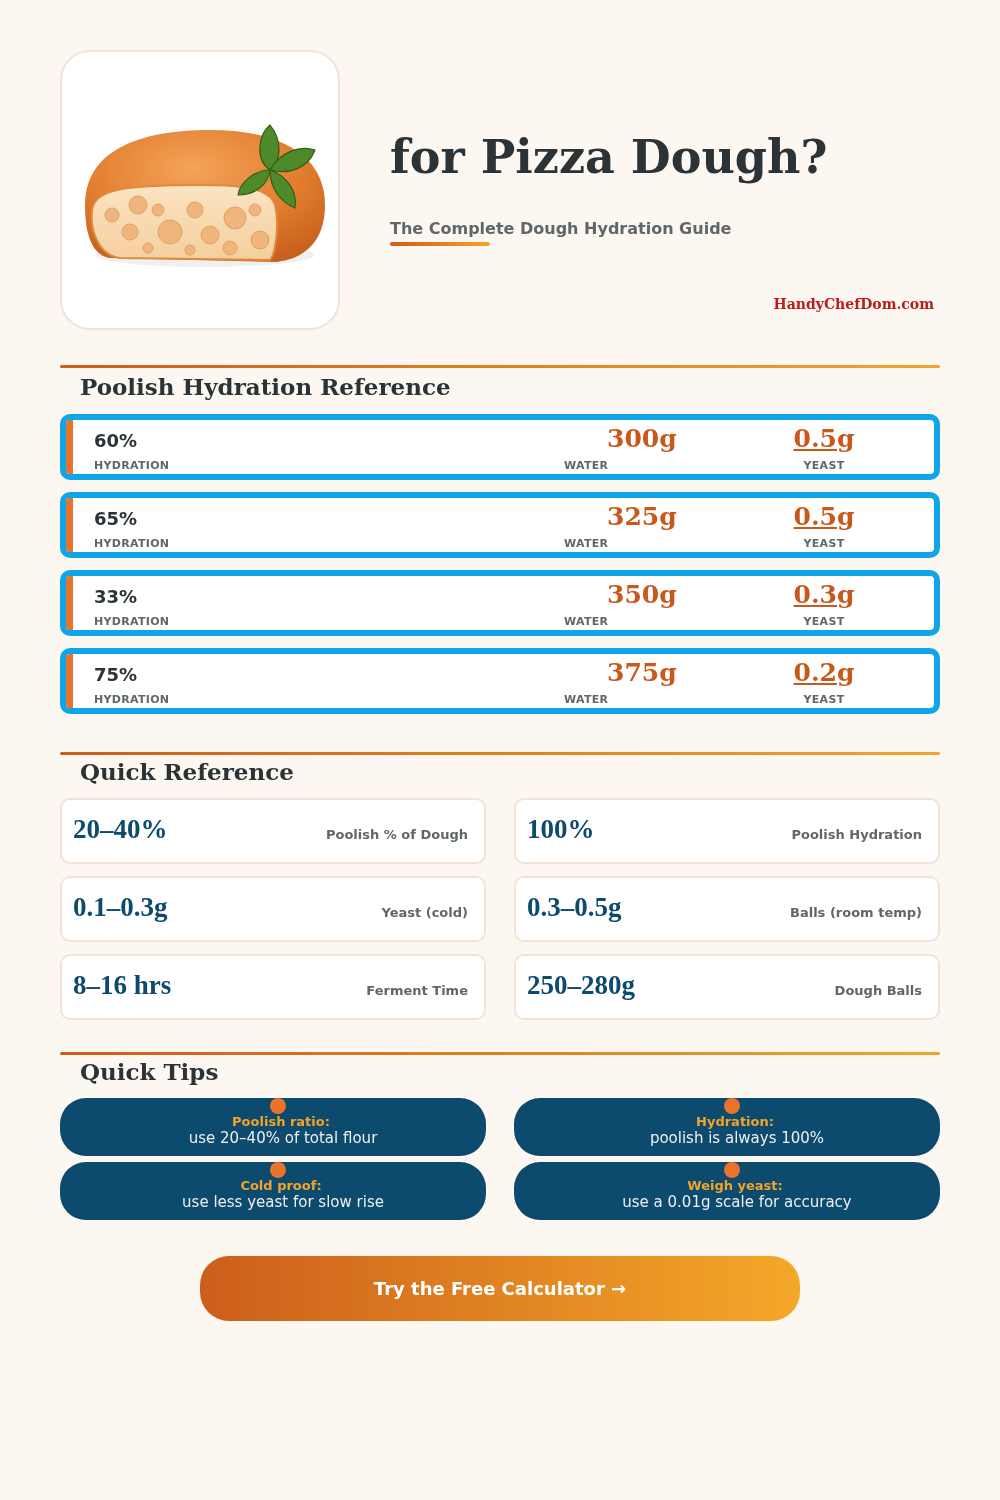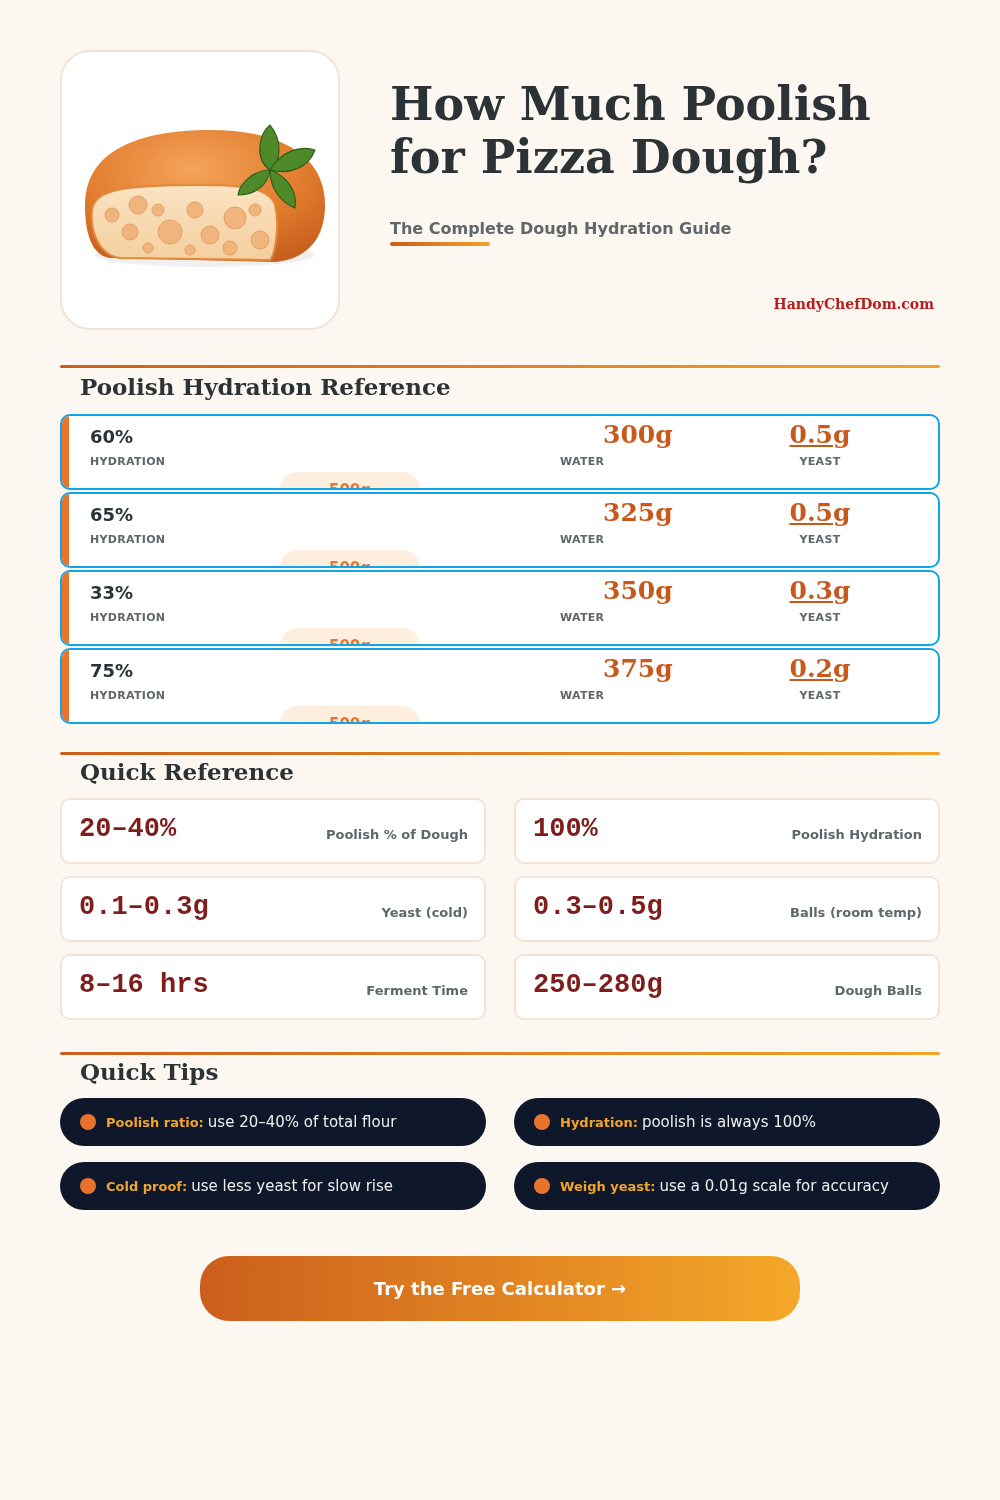--- a/index.html
+++ b/index.html
@@ -43,22 +43,22 @@
     background: linear-gradient(90deg, #cc5e1c, #f2a42a); border-radius: 2px;
   }
   .section-title {
     position: absolute; left: 80px;
     font-family: "DejaVu Serif", serif; font-weight: bold;
     font-size: 23px; color: #2c3336;
   }
 
   
   .hyd-row {
-    position: absolute; left: 60px; width: 880px; height: 76px;
-    background: #fff; border: 2px solid #0ea5e9; border-radius: 10px;
+    position: absolute; left: 60px; width: 880px; height: 66px;
+    background: #fff; border: 6px solid #0ea5e9; border-radius: 10px;
     overflow: hidden;
   }
   .hyd-bar { position: absolute; left: 0; top: 0; bottom: 0; width: 7px; background: #e8732c; }
   .hyd-pct { position: absolute; left: 28px; top: 10px; font-weight: bold; font-size: 18px; color: #2c3336; }
   .hyd-lbl { position: absolute; font-weight: bold; font-size: 11px; color: #5f676b; letter-spacing: 0.3px; }
   .hyd-flour {
     position: absolute; left: 218px; top: 24px; width: 140px; height: 36px;
     background: #fdeedd; border-radius: 18px;
     display: flex; align-items: center; justify-content: center;
     font-weight: bold; font-size: 15px; color: #e8732c; margin-top: 32px;
@@ -72,33 +72,33 @@
     font-family: "DejaVu Serif", serif; font-weight: bold; font-size: 25px; color: #c9581b; text-decoration: underline;
   }
   .hyd-yeast-lbl { left: 698px; width: 120px; text-align: center; }
 
   
   .qr-card {
     position: absolute; width: 426px; height: 66px;
     background: #fff; border: 2px solid #f3e2d6; border-radius: 10px;
   }
   .qr-value {
-    position: absolute; left: 17px; top: 14px;
-    font-family: Liberation Mono, monospace; font-weight: bold; font-size: 27px; color: #7f1d1d;
+    position: absolute; left: 11px; top: 14px;
+    font-family: Liberation Serif, serif; font-weight: bold; font-size: 27px; color: #0c4a6e;
   }
   .qr-label {
     position: absolute; right: 16px; top: 27px;
     font-weight: bold; font-size: 13px; color: #5f676b;
   }
 
   
   .tip {
-    position: absolute; width: 426px; height: 48px;
-    background: #0f172a; border-radius: 26px;
-    display: flex; align-items: center; padding-left: 20px;
+    position: absolute; width: 426px; height: 58px;
+    background: #0c4a6e; border-radius: 26px;
+    display: flex; align-items: center; padding-left: 20px; flex-direction: column;
   }
   .tip-dot { width: 16px; height: 16px; border-radius: 50%; background: #e8732c; margin-right: 10px; flex: none; }
   .tip-key { font-weight: bold; font-size: 13px; color: #f2a42a; margin-right: 4px; }
   .tip-text { font-size: 15px; color: #eef0f0; }
 
   
   .cta {
     position: absolute; left: 200px; top: 1256px; width: 600px; height: 65px;
     border-radius: 29px; border: none; cursor: pointer;
     background: linear-gradient(90deg, #cc5e1c, #f4a828);
@@ -144,21 +144,21 @@
     <g fill="#4f8a2a" stroke="#2f5e18" stroke-width="1.2">
       <path d="M200 80 C185 70 188 45 200 35 C212 50 212 70 200 80 Z"></path>
       <path d="M200 80 C210 62 230 55 245 60 C238 78 220 85 200 80 Z"></path>
       <path d="M200 80 C185 80 170 92 168 105 C185 105 198 95 200 80 Z"></path>
       <path d="M200 80 C215 85 228 100 225 118 C210 112 200 98 200 80 Z"></path>
     </g>
   </svg>
 </div>
 
 <h1 class="hero-title">
-  <span>How Much Poolish</span><br>
+  <br>
   <span>for Pizza Dough?</span>
 </h1>
 <div class="hero-subtitle">The Complete Dough Hydration Guide</div>
 <div class="hero-underline"></div>
 <a class="brand">HandyChefDom.com</a>
 
 <div class="section-rule" style="top:365px"></div>
 <h2 class="section-title" style="top:373px">Poolish Hydration Reference</h2>
 
 <div class="hyd-row" style="top:414px">

